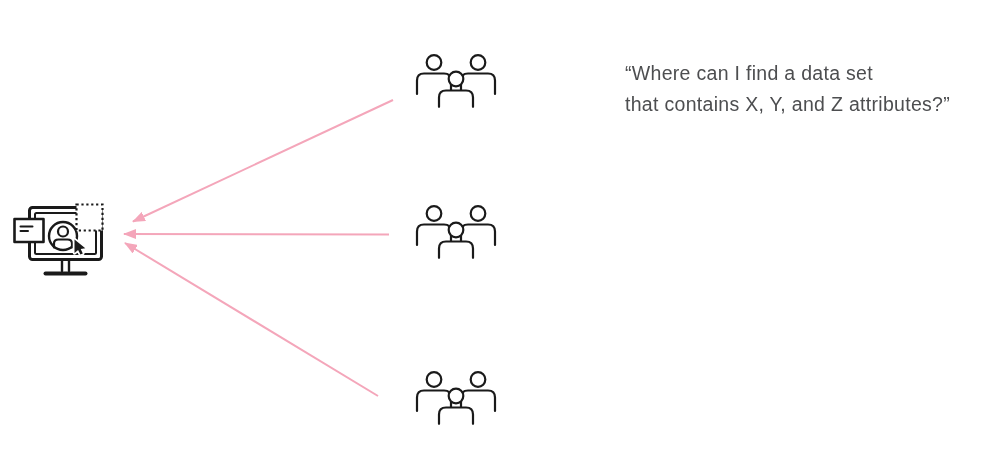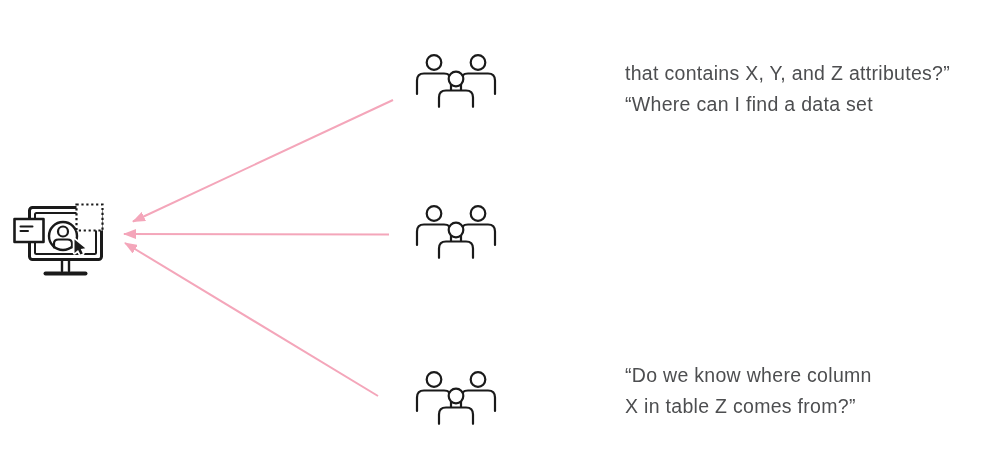--- a/index.html
+++ b/index.html
@@ -127,23 +127,19 @@
     </svg>
   </div>
 
   <div class="abs group-wrap group-3">
     <svg width="84" height="55" viewBox="0 0 84 55">
       <use href="#people-group"></use>
     </svg>
   </div>
 
   <div class="quote q-1">
+    <span>“Where can I find a data set</span>
     <span>that contains X, Y, and Z attributes?”</span>
-    <span>“Where can I find a data set</span>
   </div>
 
 
-  <div class="quote q-3">
-    <span>“Do we know where column</span>
-    <span>X in table Z comes from?”</span>
-  </div>
 
 </div>
 
 </body></html>

